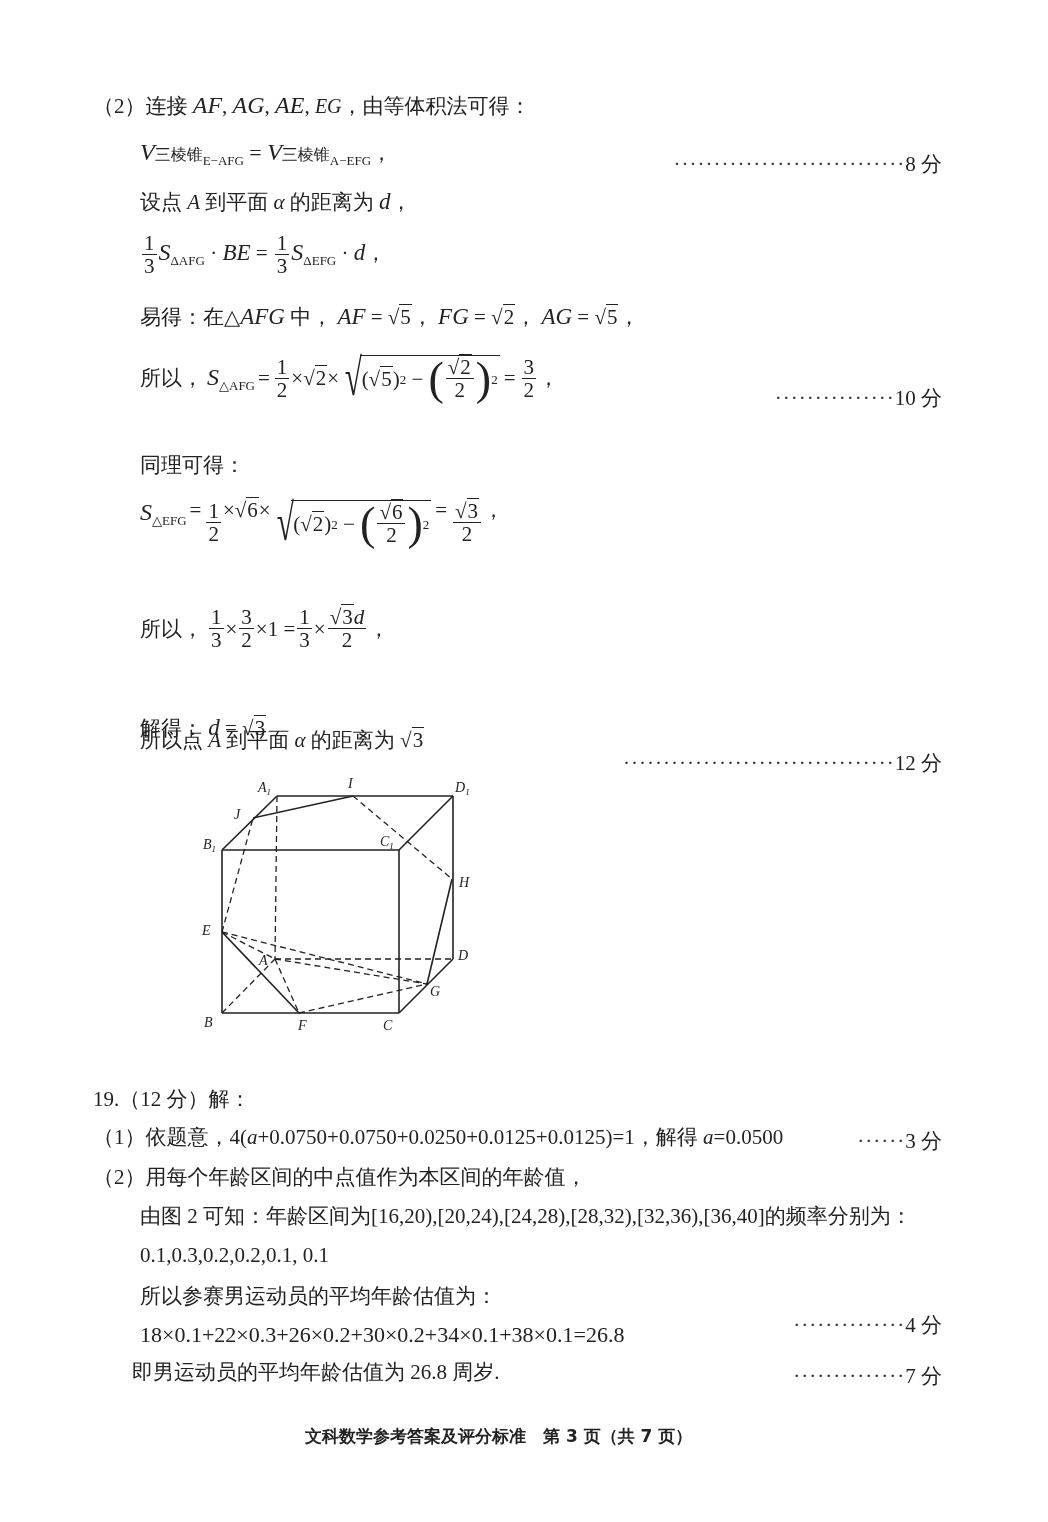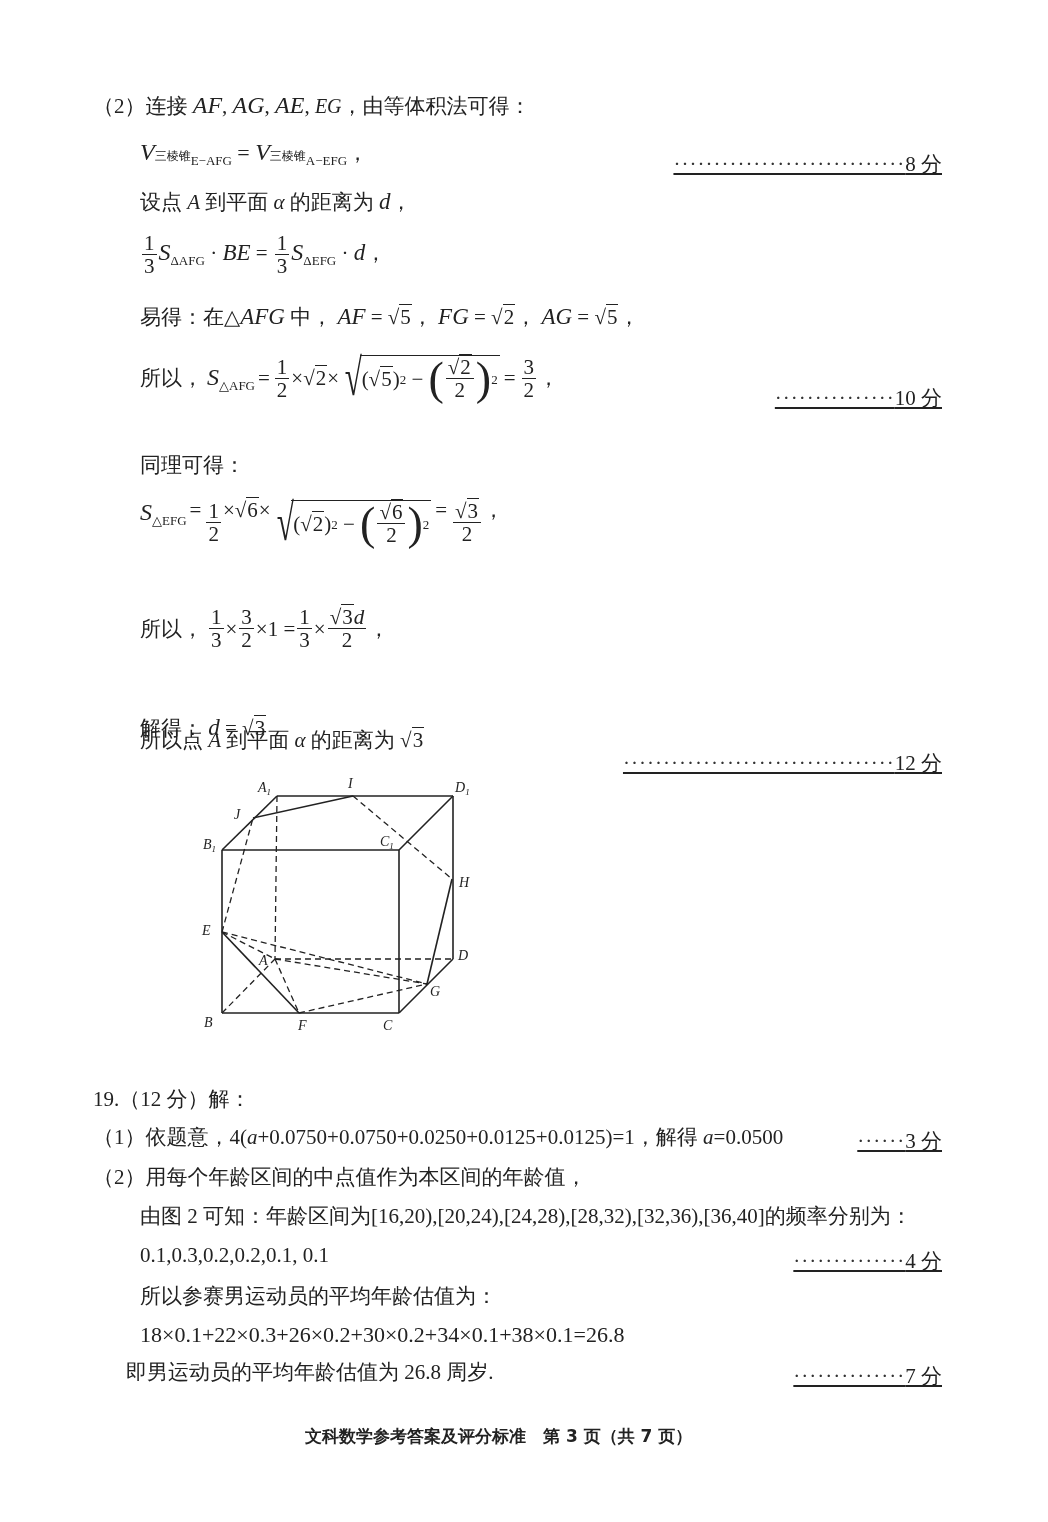--- a/index.html
+++ b/index.html
@@ -8,22 +8,22 @@
     background: #ffffff;
     color: #222;
     font-family: "Liberation Serif", "DejaVu Serif", serif;
     position: relative;
     overflow: hidden;
   }
   .abs { position: absolute; white-space: nowrap; }
   .txt { font-size: 21px; line-height: 1; }
   .it { font-style: italic; }
   .sub { font-size: 13px; vertical-align: -5px; }
-  .subcn { font-size: 12px; font-style: normal; text-align: center; }
-  .score { position: absolute; right: 106px; font-size: 21px; white-space: nowrap; letter-spacing: 0; text-decoration: underline; }
+  .subcn { font-size: 16px; font-style: normal; text-align: center; }
+  .score { position: absolute; right: 106px; font-size: 21px; white-space: nowrap; letter-spacing: 0; }
   .score .dots { letter-spacing: 1px; color: #333; }
   .frac { display: inline-flex; flex-direction: column; align-items: center; vertical-align: middle; margin: 0 2px; }
   .frac .num { font-size: 21px; line-height: 1.05; padding: 0 2px; border-bottom: 1.3px solid #222; }
   .frac .den { font-size: 21px; line-height: 1.1; padding: 0 2px; }
   .sqrt { display: inline-block; }
   .sqrt .rad { border-top: 1.3px solid #222; padding: 0 1px; }
   .bigsqrt { display: inline-flex; align-items: stretch; vertical-align: middle; }
   .bigsqrt .sign { font-size: 52px; line-height: 0.9; transform: scaleX(0.6); margin-right: -8px; }
   .bigsqrt .body { border-top: 1.3px solid #222; display: inline-flex; align-items: center; padding: 0 2px; }
   .paren { font-size: 46px; line-height: 1; font-weight: lighter; }
@@ -182,20 +182,20 @@
 <div class="abs txt" style="left:93px; top:1089px;">19.（12 分）解：</div>
 
 <div class="abs txt" style="left:93px; top:1127px;">
   <span>（1）依题意，</span>4(<span class="it">a</span>+0.0750+0.0750+0.0250+0.0125+0.0125)=1，解得 <span class="it">a</span>=0.0500
 </div>
 <div class="score" style="top:1127px;"><span class="dots">······</span><span>3 分</span></div>
 
 <div class="abs txt" style="left:93px; top:1167px;">（2）用每个年龄区间的中点值作为本区间的年龄值，</div>
 <div class="abs txt" style="left:140px; top:1206px;">由图 2 可知：年龄区间为[16,20),[20,24),[24,28),[28,32),[32,36),[36,40]的频率分别为：</div>
 <div class="abs txt" style="left:140px; top:1245px;">0.1,0.3,0.2,0.2,0.1, 0.1</div>
-<div class="score" style="top:1247px;"><span class="dots">··············</span><span>4 分</span></div>
+<div class="score" style="top:1311px;"><span class="dots">··············</span><span>4 分</span></div>
 
 <div class="abs txt" style="left:140px; top:1286px;">所以参赛男运动员的平均年龄估值为：</div>
 <div class="abs txt" style="left:140px; top:1324px; font-size:22px;">18×0.1+22×0.3+26×0.2+30×0.2+34×0.1+38×0.1=26.8</div>
-<div class="abs txt" style="left:126px; top:1362px;">即男运动员的平均年龄估值为 26.8 周岁.</div>
+<div class="abs txt" style="left:132px; top:1362px;">即男运动员的平均年龄估值为 26.8 周岁.</div>
 <div class="score" style="top:1362px;"><span class="dots">··············</span><span>7 分</span></div>
 
 <div class="abs footer" style="left:305px; top:1425px;">文科数学参考答案及评分标准　第 3 页（共 7 页）</div>
 
 </body></html>

